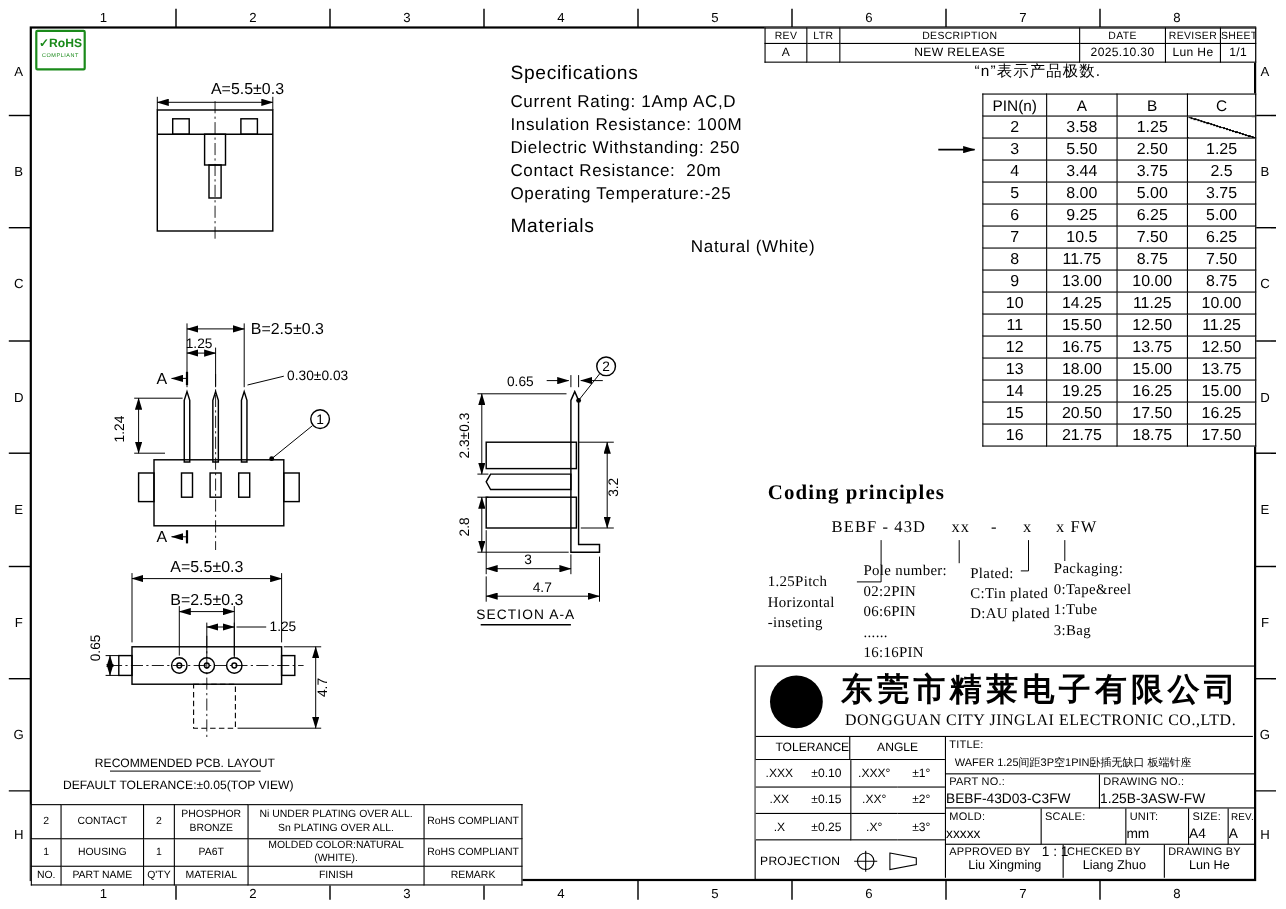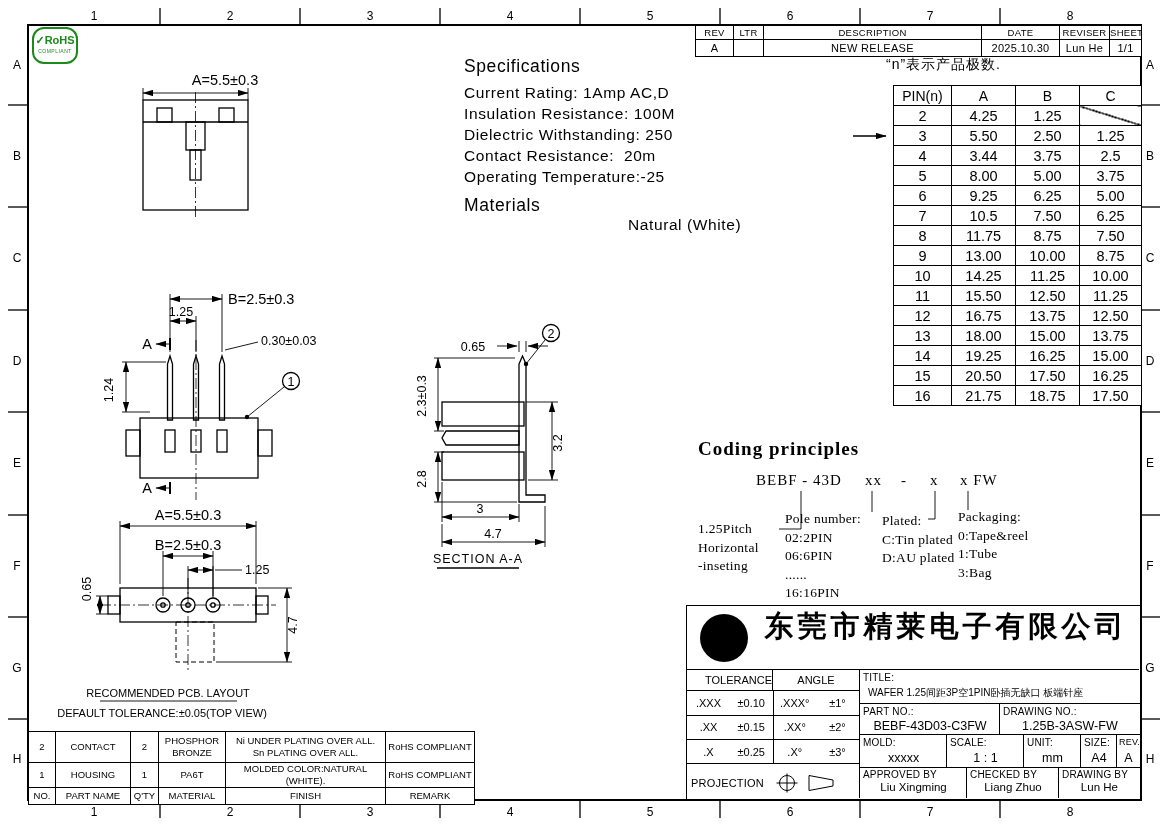--- a/index.html
+++ b/index.html
@@ -45,21 +45,21 @@
   .spec-lines{margin-top:5px;font-size:15.5px;line-height:21px;letter-spacing:.6px;white-space:pre}
   .mat-extra{font-size:15.5px;letter-spacing:.6px;margin-left:164px;margin-top:0}
 
   .coding-title{font-size:19px;font-weight:600;letter-spacing:1px}
   .code-token{font-size:15px;letter-spacing:1px}
   .code-col{font-size:13.5px;line-height:18.5px;letter-spacing:.3px;white-space:pre}
 
   
   #title-block{left:686px;top:605px;width:455px;height:195px;border:1.6px solid #000}
   .lbl{font-size:10px;letter-spacing:.2px}
-  .cellval{font-size:12.5px;text-align:center}
+  .cellval{font-size:12.5px;text-align:left}
   #tol-table{left:0;top:85px;width:172px}
   #tol-table td{border:none;border-bottom:1.3px solid #000;font-size:11px;height:24.3px}
   #tol-table td:nth-child(2){border-right:1.3px solid #000}
 
   #pin-note{font-size:14px;letter-spacing:1px}
 </style>
 </head>
 <body>
 
 <svg class="abs" id="cad-svg" style="left:0;top:0" width="1169" height="826" viewBox="0 0 1169 826">
@@ -269,21 +269,21 @@
   <line x1="853" y1="136" x2="886" y2="136" class="ln" style="stroke-width:1.6" marker-end="url(#arr)"></line>
 
   <g>
     <path class="ext" d="M801,491 L801,529 L779,529"></path>
     <path class="ext" d="M872,491 L872,512"></path>
     <path class="ext" d="M935,491 L935,519 L928,519"></path>
     <path class="ext" d="M968,491 L968,510"></path>
   </g>
 </svg>
 
-<div class="abs" id="rohs" style="left:32px;top:27px;width:46px;height:37px;border:2px solid #1a8a1a;border-radius:12px;text-align:center;background:#fff">
+<div class="abs" id="rohs" style="left:32px;top:27px;width:46px;height:37px;border:2px solid #1a8a1a;border-radius:2px;text-align:center;background:#fff">
   <div style="font-size:11px;font-weight:bold;color:#1a8a1a;line-height:15px;margin-top:4px">
     <span>✓</span><span>RoHS</span>
   </div>
   <div style="font-size:5px;color:#1a8a1a;letter-spacing:.5px">COMPLIANT</div>
 </div>
 
 <table id="rev-table">
   <colgroup>
       <col style="width:38px">
       <col style="width:30px">
@@ -327,21 +327,21 @@
       <tr>
         <td>PIN(n)</td>
         <td>A</td>
         <td>B</td>
         <td>C</td>
       </tr>
     </thead>
   <tbody>
       <tr>
         <td>2</td>
-        <td>4.25</td>
+        <td>3.58</td>
         <td>1.25</td>
         <td></td>
       </tr>
       <tr>
         <td>3</td>
         <td>5.50</td>
         <td>2.50</td>
         <td>1.25</td>
       </tr>
       <tr>
@@ -447,20 +447,21 @@
 <div class="abs serif code-col" style="left:958px;top:508px;width:100px"><div>Packaging:</div><div>0:Tape&amp;reel</div><div>1:Tube</div><div>3:Bag</div></div>
 
 <div class="abs" id="title-block">
 
   <div class="abs" style="left:0;top:0;width:451.8px;height:64px;border-bottom:1.6px solid #000">
     <svg class="abs" style="left:10px;top:5px" width="54" height="54" viewBox="0 0 54 54">
       <circle cx="27" cy="27" r="24" fill="#000"></circle>
       <text x="27" y="36" text-anchor="middle" font-size="24" font-style="italic" font-weight="bold" fill="#fff" style="font-family:'Liberation Serif',serif">JL</text>
     </svg>
     <div class="abs serif" style="left:70px;top:1px;width:378px;font-size:29px;font-weight:bold;letter-spacing:4px;text-align:center;white-space:nowrap">东莞市精莱电子有限公司</div>
+    <div class="abs serif" style="left:70px;top:41px;width:378px;font-size:14.5px;letter-spacing:.5px;text-align:center;white-space:nowrap">DONGGUAN CITY JINGLAI ELECTRONIC CO.,LTD.</div>
   </div>
 
   <div class="abs" style="left:0;top:64px;width:86px;height:21px;border-right:1.3px solid #000;border-bottom:1.3px solid #000;font-size:11px;line-height:20px;text-align:right">TOLERANCE</div>
   <div class="abs" style="left:86px;top:64px;width:86px;height:21px;border-bottom:1.3px solid #000;font-size:11px;line-height:20px;text-align:center">ANGLE</div>
   <table id="tol-table">
     <colgroup>
         <col style="width:43px">
         <col style="width:43px">
         <col style="width:43px">
         <col style="width:43px">
@@ -512,21 +513,21 @@
       <div class="abs lbl" style="left:3px;top:2px">DRAWING NO.:</div>
       <div class="abs cellval" style="left:0;top:15px;width:139.8px">1.25B-3ASW-FW</div>
     </div>
 
     <div class="abs" style="left:0;top:65px;width:87px;height:33px;border-right:1.3px solid #000;border-bottom:1.3px solid #000">
       <div class="abs lbl" style="left:3px;top:2px">MOLD:</div>
       <div class="abs cellval" style="left:0;top:16px;width:87px">xxxxx</div>
     </div>
     <div class="abs" style="left:87px;top:65px;width:77px;height:33px;border-right:1.3px solid #000;border-bottom:1.3px solid #000">
       <div class="abs lbl" style="left:3px;top:2px">SCALE:</div>
-      <div class="abs cellval" style="left:0;top:16px;width:77px">1 : 1</div>
+      <div class="abs cellval" style="left:0;top:32px;width:77px">1 : 1</div>
     </div>
     <div class="abs" style="left:164px;top:65px;width:57px;height:33px;border-right:1.3px solid #000;border-bottom:1.3px solid #000">
       <div class="abs lbl" style="left:3px;top:2px">UNIT:</div>
       <div class="abs cellval" style="left:0;top:16px;width:57px">mm</div>
     </div>
     <div class="abs" style="left:221px;top:65px;width:36px;height:33px;border-right:1.3px solid #000;border-bottom:1.3px solid #000">
       <div class="abs lbl" style="left:3px;top:2px">SIZE:</div>
       <div class="abs cellval" style="left:0;top:16px;width:36px">A4</div>
     </div>
     <div class="abs" style="left:257px;top:65px;width:22.8px;height:33px;border-bottom:1.3px solid #000">

